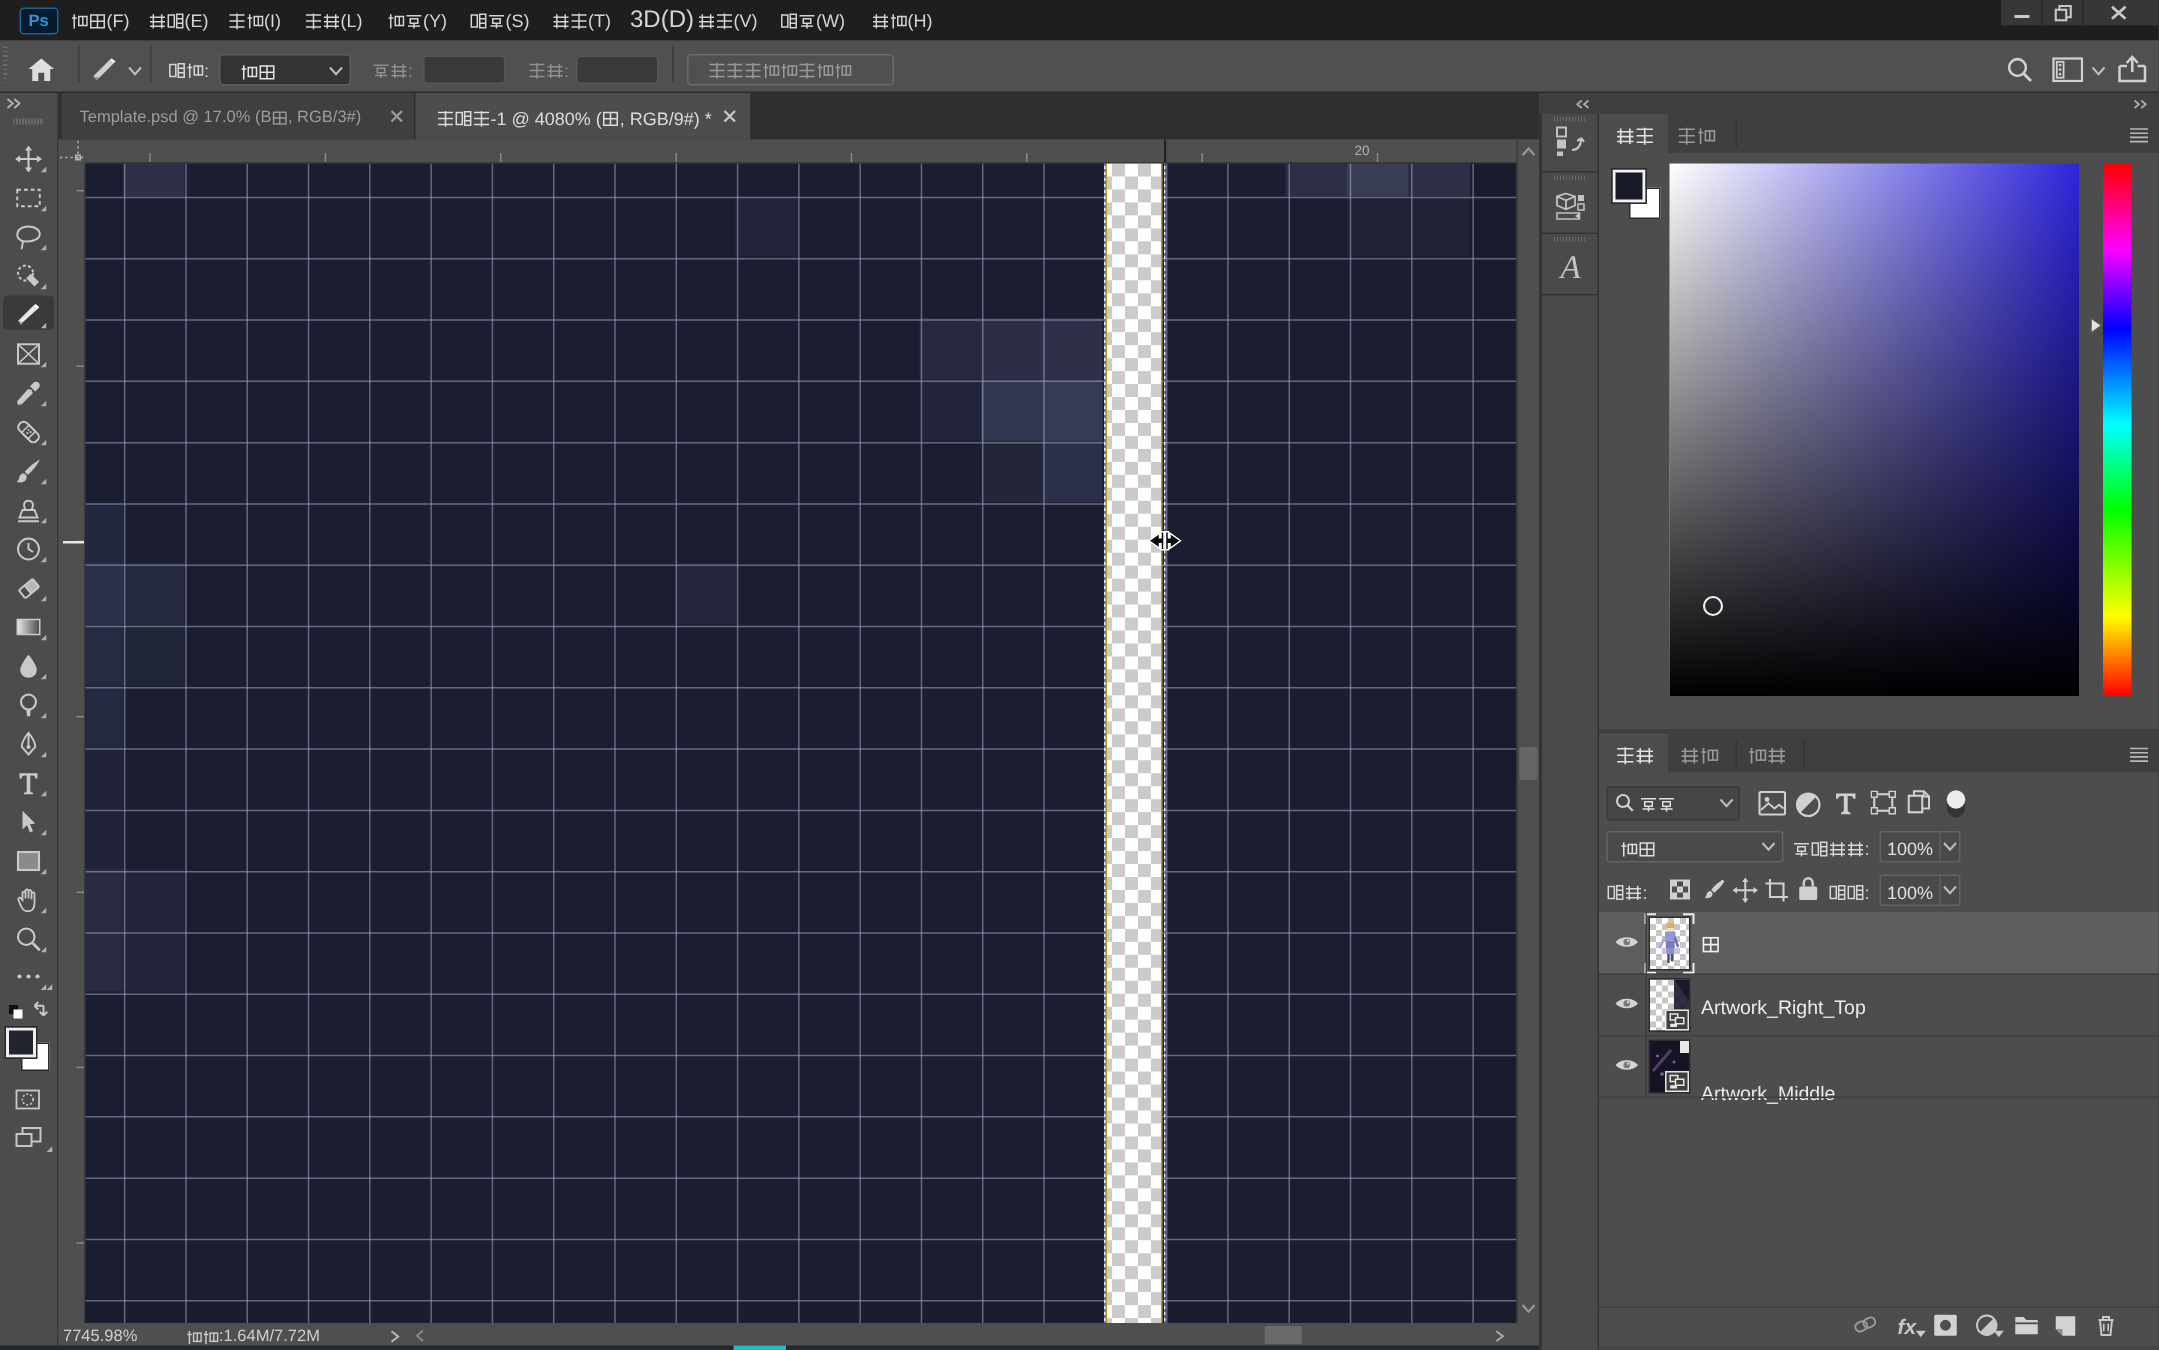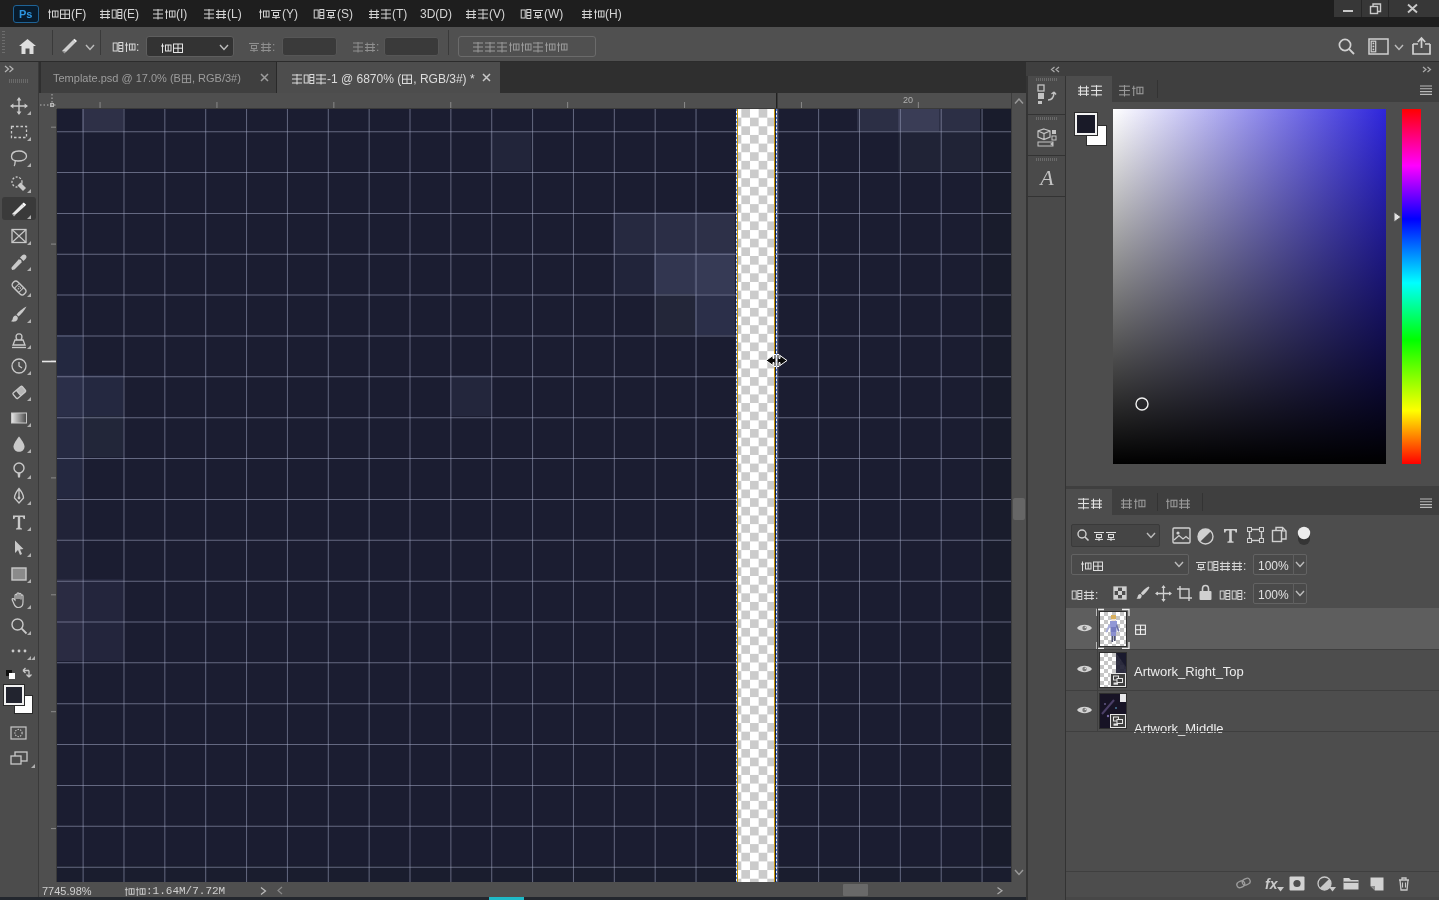--- a/index.html
+++ b/index.html
@@ -79,21 +79,21 @@
       <line x1="8.8" y1="1.5" x2="8.8" y2="11"></line>
       <line x1="1" y1="3.5" x2="11" y2="3.5"></line>
       <line x1="1" y1="6.5" x2="11" y2="6.5"></line>
       <line x1="1" y1="9.5" x2="11" y2="9.5"></line>
     </svg><svg width="12" height="12" viewBox="0 0 12 12" style="flex:none" stroke="#d4d4d4" fill="none" stroke-width="1">
       <line x1="1" y1="2" x2="11" y2="2"></line>
       <line x1="1" y1="6" x2="11" y2="6"></line>
       <line x1="1" y1="10" x2="11" y2="10"></line>
       <line x1="6" y1="1" x2="6" y2="11.5"></line>
     </svg><span>(T)</span></div>
-<div class="t" style="left:420px;top:6.5px;font-size:12px;color:#d4d4d4;height:15px;"><span>3D(D)</span></div>
+<div class="t" style="left:420px;top:6.5px;font-size:16px;color:#d4d4d4;height:15px;"><span>3D(D)</span></div>
 <div class="t" style="left:465px;top:6.5px;font-size:12px;color:#d4d4d4;height:15px;"><svg width="12" height="12" viewBox="0 0 12 12" style="flex:none" stroke="#d4d4d4" fill="none" stroke-width="1">
       <line x1="3.2" y1="1.5" x2="3.2" y2="11"></line>
       <line x1="8.8" y1="1.5" x2="8.8" y2="11"></line>
       <line x1="1" y1="3.5" x2="11" y2="3.5"></line>
       <line x1="1" y1="6.5" x2="11" y2="6.5"></line>
       <line x1="1" y1="9.5" x2="11" y2="9.5"></line>
     </svg><svg width="12" height="12" viewBox="0 0 12 12" style="flex:none" stroke="#d4d4d4" fill="none" stroke-width="1">
       <line x1="1" y1="2" x2="11" y2="2"></line>
       <line x1="1" y1="6" x2="11" y2="6"></line>
       <line x1="1" y1="10" x2="11" y2="10"></line>
@@ -281,25 +281,25 @@
     </svg><svg width="12" height="12" viewBox="0 0 12 12" style="flex:none" stroke="#dcdcdc" fill="none" stroke-width="1">
       <rect x="1.2" y="2" width="4" height="8"></rect>
       <rect x="6.8" y="1.5" width="4" height="9"></rect>
       <line x1="6.8" y1="4.5" x2="10.8" y2="4.5"></line>
       <line x1="6.8" y1="7.5" x2="10.8" y2="7.5"></line>
     </svg><svg width="12" height="12" viewBox="0 0 12 12" style="flex:none" stroke="#dcdcdc" fill="none" stroke-width="1">
       <line x1="1" y1="2" x2="11" y2="2"></line>
       <line x1="1" y1="6" x2="11" y2="6"></line>
       <line x1="1" y1="10" x2="11" y2="10"></line>
       <line x1="6" y1="1" x2="6" y2="11.5"></line>
-    </svg><span>-1 @ 6870% (</span><svg width="12" height="12" viewBox="0 0 12 12" style="flex:none" stroke="#dcdcdc" fill="none" stroke-width="1">
+    </svg><span>-1 @ 4080% (</span><svg width="12" height="12" viewBox="0 0 12 12" style="flex:none" stroke="#dcdcdc" fill="none" stroke-width="1">
       <rect x="1.5" y="2" width="9" height="8.5"></rect>
       <line x1="1.5" y1="6.2" x2="10.5" y2="6.2"></line>
       <line x1="6" y1="2" x2="6" y2="10.5"></line>
-    </svg><span>, RGB/3#) *</span></div>
+    </svg><span>, RGB/9#) *</span></div>
 <svg style="position:absolute;left:481px;top:72px;" width="11" height="11" viewBox="0 0 11 11">
     <path d="M2 2 L9 9 M9 2 L2 9" stroke="#c9c9c9" stroke-width="1.5"></path>
   </svg>
 <div style="position:absolute;left:0px;top:62px;width:39px;height:835px;background:#4c4c4c;border-right:1px solid #3a3a3a"></div>
 <svg style="position:absolute;left:4px;top:65px;" width="11" height="8" viewBox="0 0 11 8">
     <path d="M1 1 L4.5 4 L1 7 M5.5 1 L9 4 L5.5 7" fill="none" stroke="#b5b5b5" stroke-width="1.2"></path>
   </svg>
 <div style="position:absolute;left:9px;top:79px;width:20px;height:4px;background:repeating-linear-gradient(to right,#6a6a6a 0 1px,transparent 1px 2px)"></div>
 <div style="position:absolute;left:2px;top:197px;width:34px;height:23px;background:#3a3a3a;border-radius:3px"></div>
 <svg style="position:absolute;left:10px;top:97px;" width="18" height="18" viewBox="0 0 18 18">
@@ -607,21 +607,21 @@
 <svg style="position:absolute;left:1014px;top:98px;" width="10" height="7" viewBox="0 0 10 7">
     <path d="M1 5.5 L5 1 L9 5.5" fill="none" stroke="#9a9a9a" stroke-width="1.4"></path>
   </svg>
 <svg style="position:absolute;left:1014px;top:869px;" width="10" height="7" viewBox="0 0 10 7">
     <path d="M1 1 L5 5.5 L9 1" fill="none" stroke="#9a9a9a" stroke-width="1.4"></path>
   </svg>
 <div style="position:absolute;left:1013px;top:498px;width:12px;height:22px;background:#666666;border-radius:2px"></div>
 <div style="position:absolute;left:39px;top:882px;width:987px;height:15px;background:#4f4f4f"></div>
 <div style="position:absolute;left:0px;top:897px;width:39px;height:0px;"></div>
 <div class="t" style="left:42px;top:884px;font-size:11px;color:#cfcfcf;height:14px;"><span>7745.98%</span></div>
-<div class="t" style="left:124px;top:884px;font-size:11px;color:#cfcfcf;height:14px;font-family:Liberation Mono, monospace;"><svg width="11" height="11" viewBox="0 0 12 12" style="flex:none" stroke="#cfcfcf" fill="none" stroke-width="1">
+<div class="t" style="left:124px;top:884px;font-size:11px;color:#cfcfcf;height:14px;"><svg width="11" height="11" viewBox="0 0 12 12" style="flex:none" stroke="#cfcfcf" fill="none" stroke-width="1">
       <line x1="2.5" y1="1.5" x2="2.5" y2="11"></line>
       <line x1="1" y1="4" x2="4.2" y2="4"></line>
       <rect x="5.5" y="3" width="5.5" height="6"></rect>
       <line x1="8.2" y1="3" x2="8.2" y2="9"></line>
     </svg><svg width="11" height="11" viewBox="0 0 12 12" style="flex:none" stroke="#cfcfcf" fill="none" stroke-width="1">
       <line x1="2.5" y1="1.5" x2="2.5" y2="11"></line>
       <line x1="1" y1="4" x2="4.2" y2="4"></line>
       <rect x="5.5" y="3" width="5.5" height="6"></rect>
       <line x1="8.2" y1="3" x2="8.2" y2="9"></line>
     </svg><span>:1.64M/7.72M</span></div>

